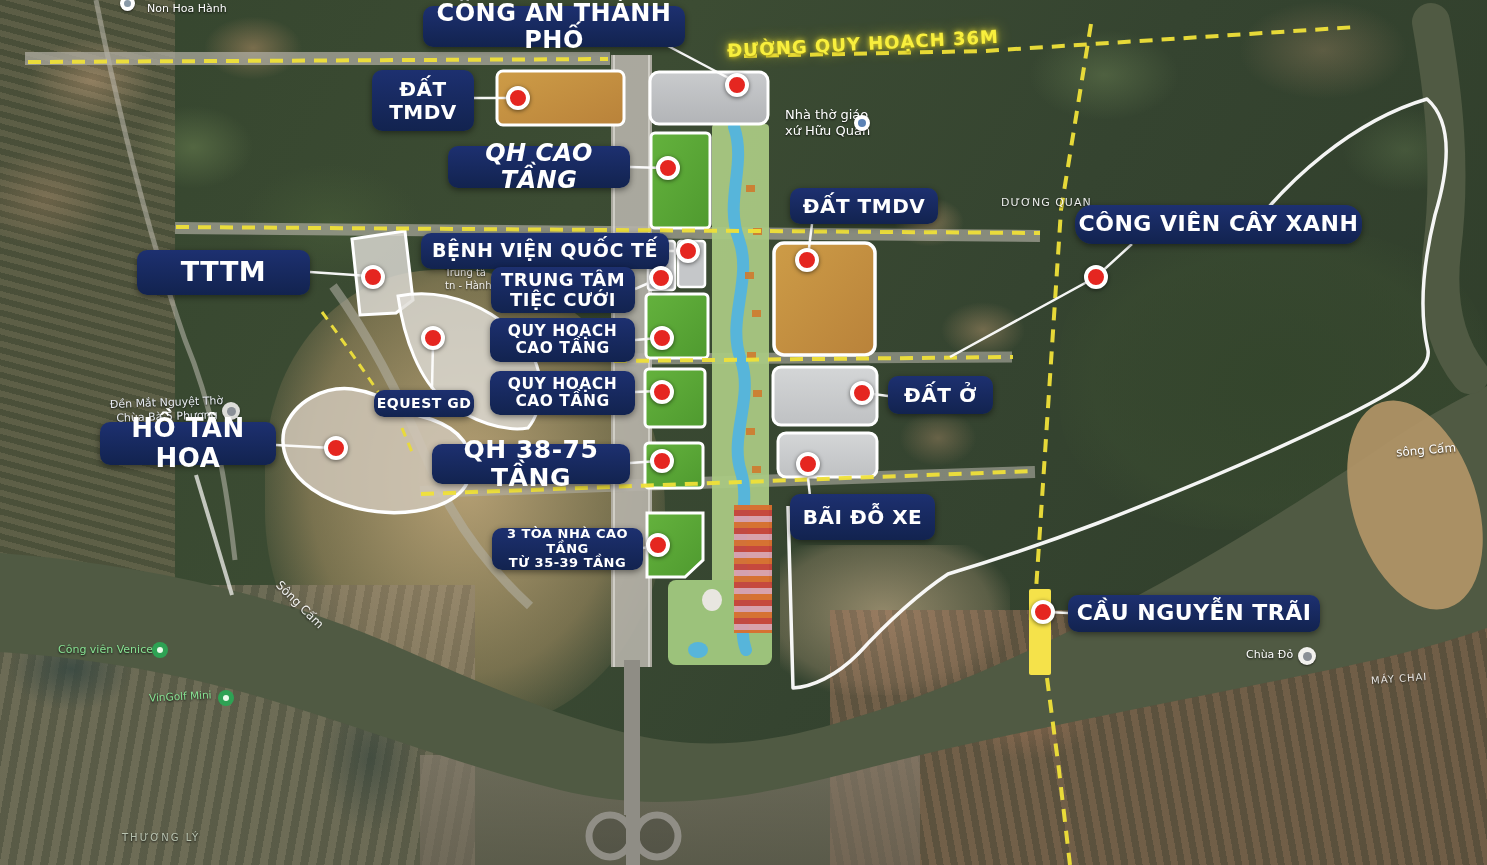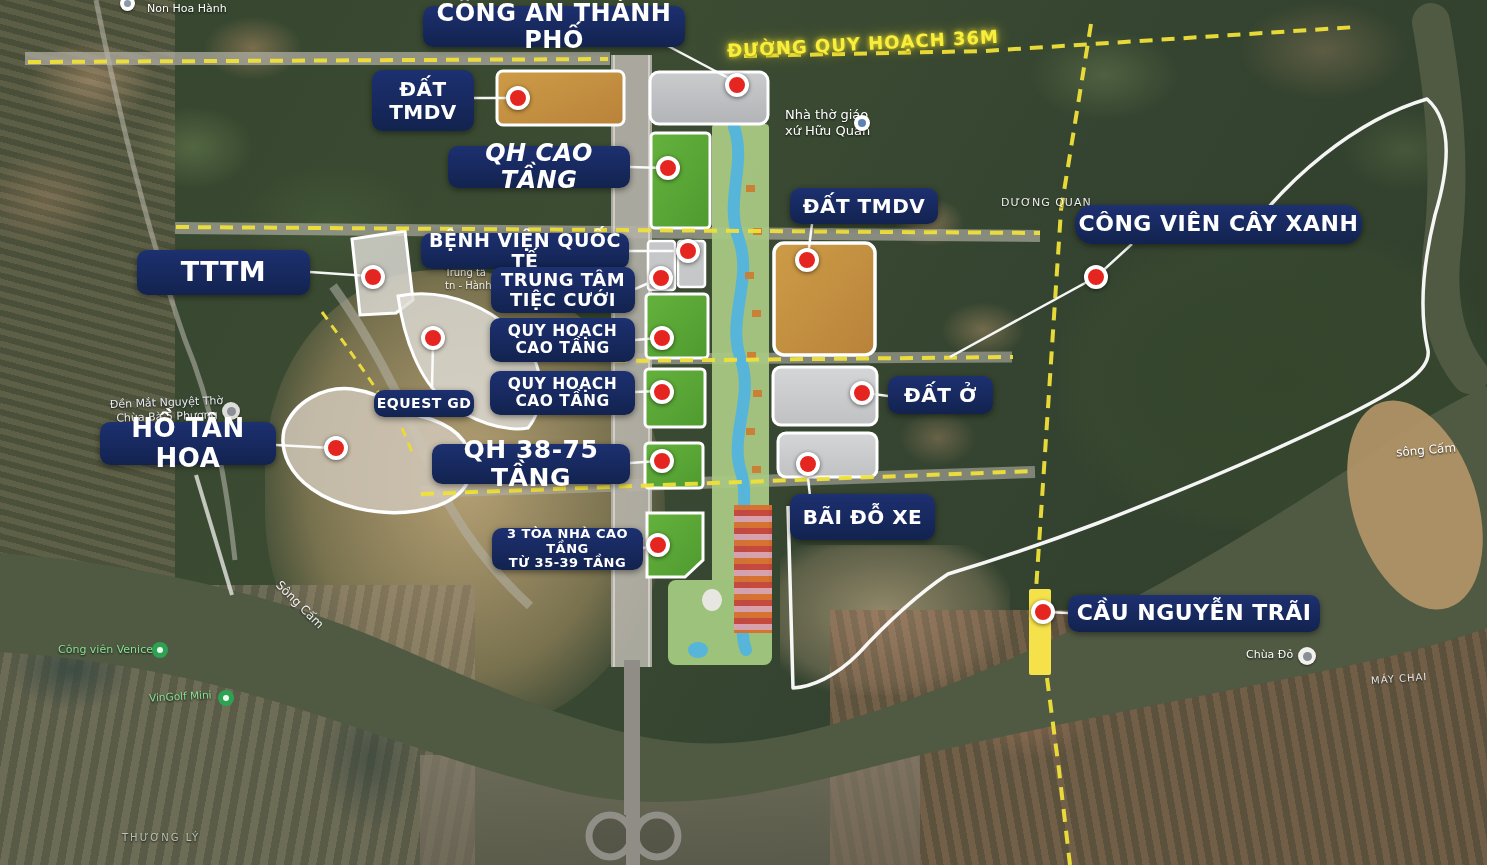--- a/index.html
+++ b/index.html
@@ -261,21 +261,21 @@
   <div class="lbl" style="left:423px; top:6px;   width:262px; height:41px; font-size:24px;">
       <span>CÔNG AN THÀNH PHỐ</span>
     </div>
   <div class="lbl" style="left:372px; top:70px;  width:102px; height:61px; font-size:20px;">
     <span>ĐẤT</span>
     <span>TMDV</span>
   </div>
   <div class="lbl" style="left:448px; top:146px; width:182px; height:42px; font-size:24px;font-style:italic;">
       <span>QH CAO TẦNG</span>
     </div>
-  <div class="lbl" style="left:421px; top:233px; width:208px; height:36px; font-size:19px;">
+  <div class="lbl" style="left:421px; top:233px; width:248px; height:36px; font-size:19px;">
       <span>BỆNH VIỆN QUỐC TẾ</span>
     </div>
   <div class="lbl" style="left:491px; top:267px; width:144px; height:46px; font-size:18px;">
     <span>TRUNG TÂM</span>
     <span>TIỆC CƯỚI</span>
   </div>
   <div class="lbl" style="left:490px; top:318px; width:145px; height:44px; font-size:15.5px;">
     <span>QUY HOẠCH</span>
     <span>CAO TẦNG</span>
   </div>

